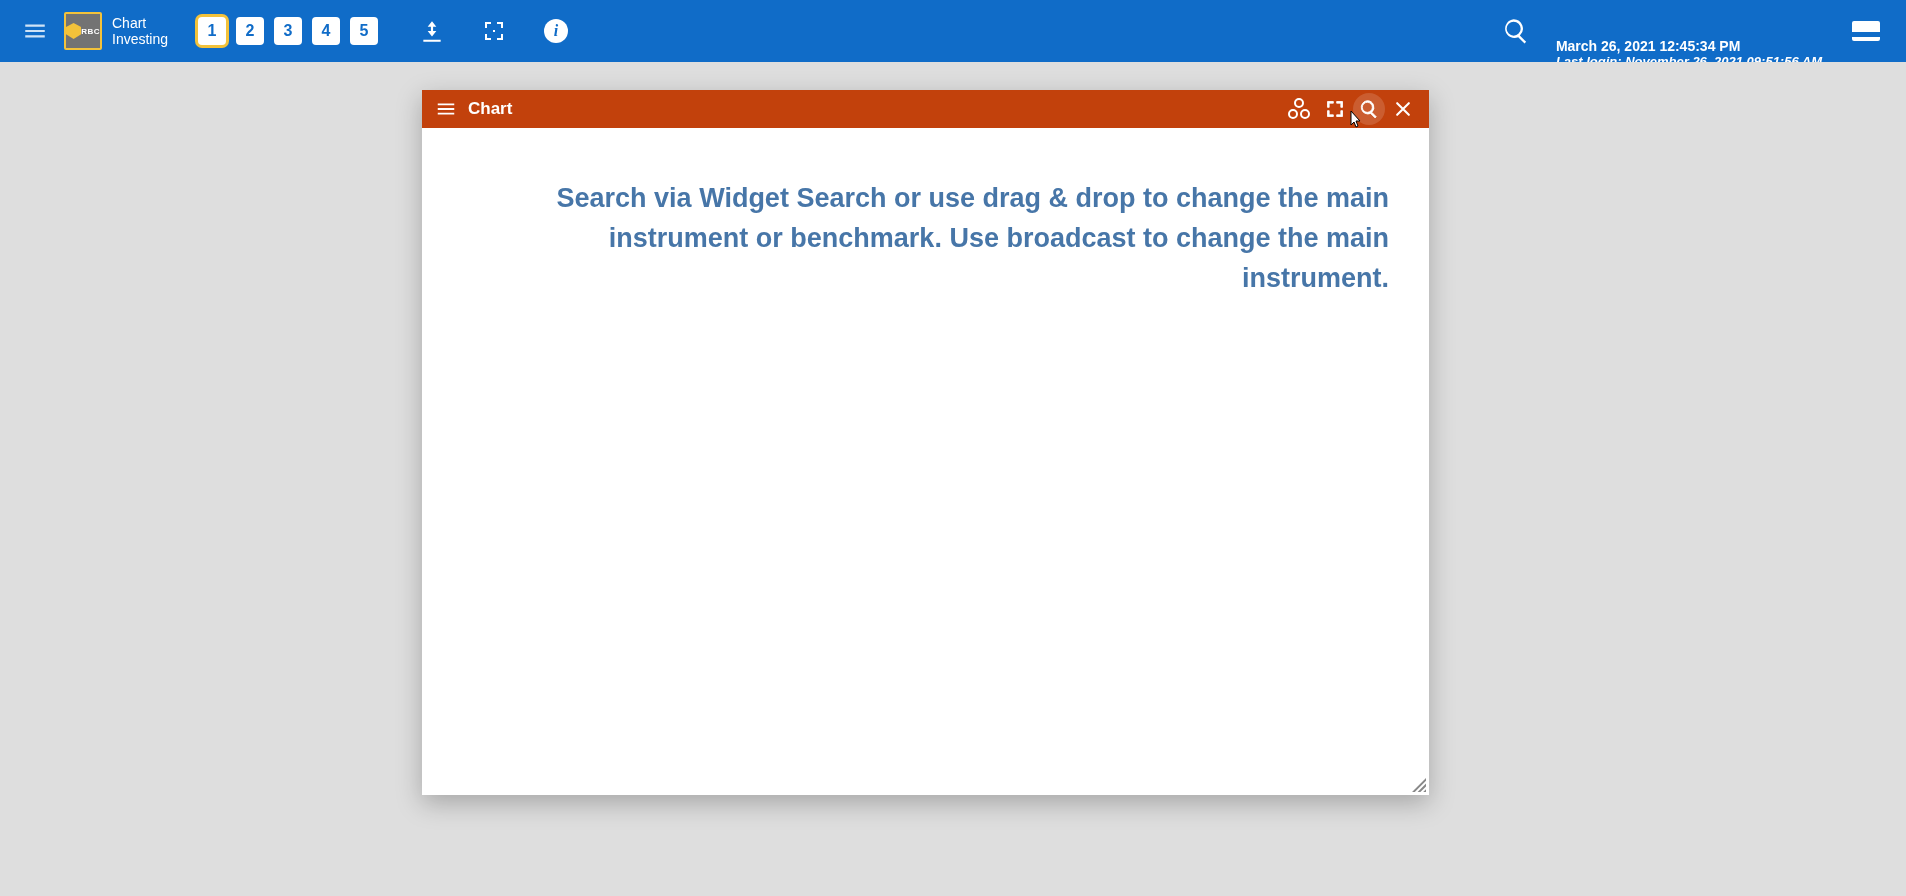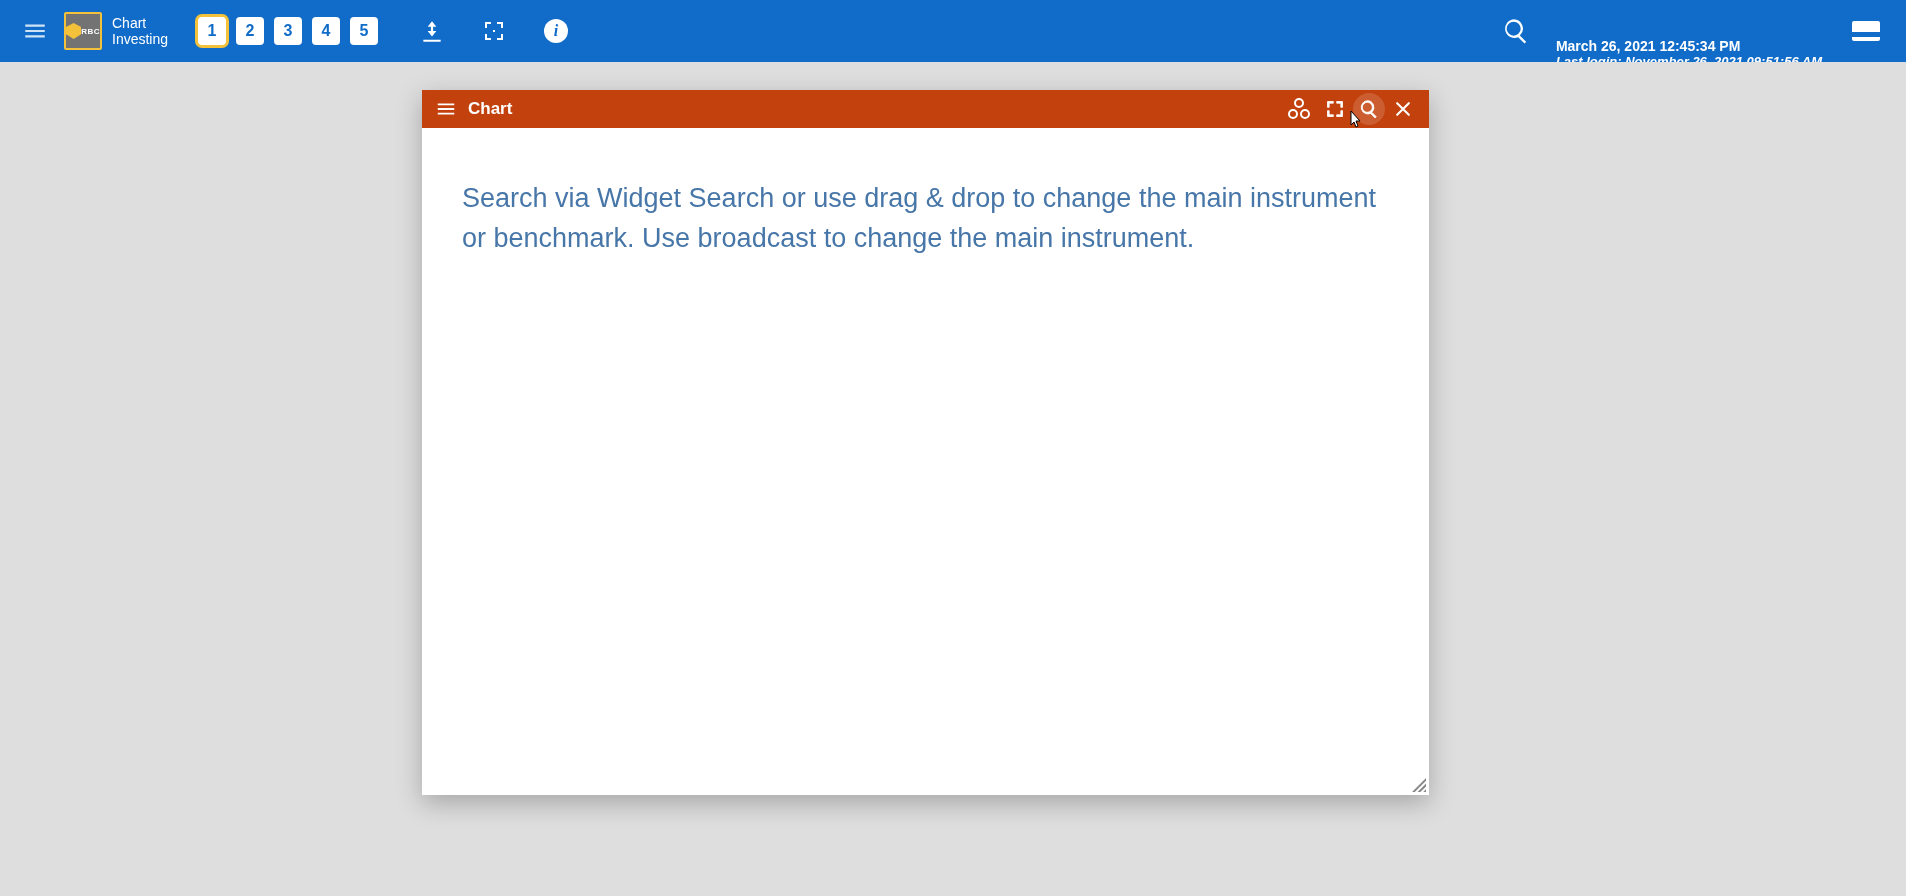--- a/index.html
+++ b/index.html
@@ -132,22 +132,22 @@
   }
   .widget-body {
     height: calc(100% - 38px);
     position:relative;
     padding: 50px 40px;
   }
   .placeholder-text {
     font-size: 27px;
     line-height: 40px;
     color: #4776a8;
-    text-align: left;
-    font-weight: 400;
+    text-align: right;
+    font-weight: 700;
   }
   .resize-handle {
     position:absolute;
     right:3px; bottom:3px;
     width:14px; height:14px;
     cursor: nwse-resize;
   }
   .resize-handle svg { fill:#888; }
 
   

